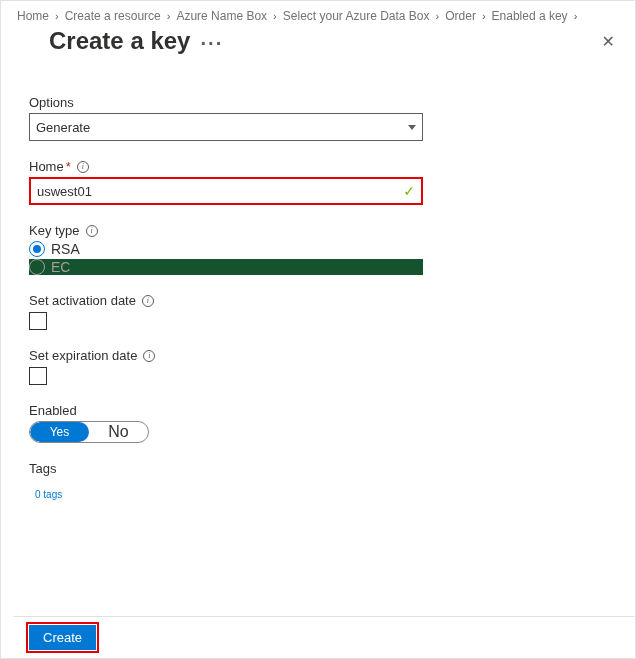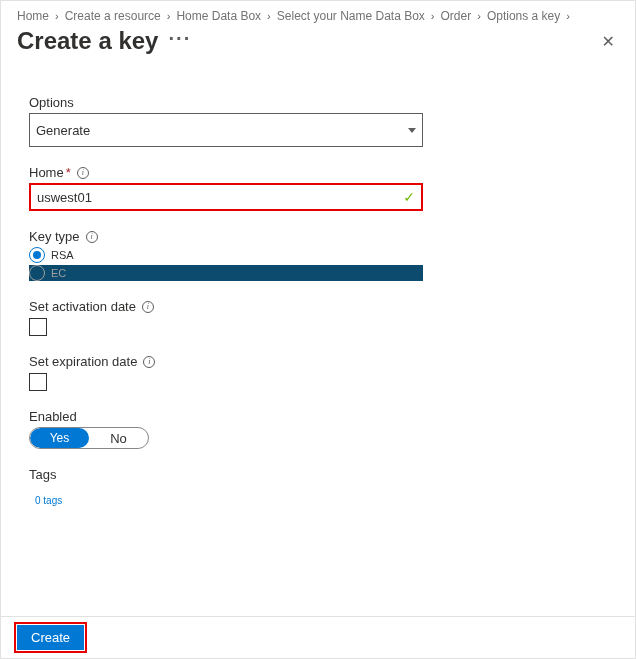--- a/index.html
+++ b/index.html
@@ -27,50 +27,51 @@
       display: flex;
       align-items: center;
       justify-content: space-between;
       padding: 2px 16px 10px 16px;
     }
     .title {
       font-size: 24px;
       font-weight: 600;
       color: #323130;
       display: flex;
-      align-items: flex-start;
+      align-items: flex-end;
+      margin-left: 32px;
     }
     .title-more { margin-left: 10px; color: #605e5c; font-size: 20px; letter-spacing: 1px; cursor: pointer; }
     .close-btn { cursor: pointer; color: #605e5c; font-size: 16px; padding: 4px; }
     .form { padding: 30px 28px 0 28px; width: 450px; }
     .field { margin-bottom: 18px; }
     .label-row { display: flex; align-items: center; margin-bottom: 3px; font-size: 13px; color: #323130; }
     .req { color: #a4262c; margin-left: 2px; }
     .info-icon {
       display: inline-flex; align-items: center; justify-content: center;
       width: 12px; height: 12px; border: 1px solid #605e5c; border-radius: 50%;
       font-size: 8px; color: #605e5c; margin-left: 6px; font-style: italic;
       font-family: Georgia, serif;
     }
     .select-box {
-      width: 100%; height: 34px;
+      width: 100%; height: 28px;
       border: 1px solid #605e5c;
       display: flex; align-items: center; justify-content: space-between;
       padding: 12px 6px; cursor: pointer; font-size: 13px;
     }
     .select-caret { border-left: 4px solid transparent; border-right: 4px solid transparent; border-top: 5px solid #605e5c; }
     .name-box {
       width: 100%; height: 28px;
       border: 2px solid #e60000;
       display: flex; align-items: center; justify-content: space-between;
       padding: 0 6px; font-size: 13px;
     }
     .check-mark { color: #6bb700; font-size: 14px; }
-    .radio-row { display: flex; align-items: center; margin-bottom: 2px; font-size: 11px; color: #323130; }
-    .radio-row.disabled { color: #a19f9d; background: #0c4a6e; }
+    .radio-row { display: flex; align-items: center; margin-bottom: 2px; font-size: 14px; color: #323130; }
+    .radio-row.disabled { color: #a19f9d; background: #14532d; }
     .radio-o {
       width: 16px; height: 16px; border: 1px solid #323130; border-radius: 50%;
       margin-right: 6px; display: inline-flex; align-items: center; justify-content: center;
       cursor: pointer;
     }
     .radio-o.checked { border-color: #0078d4; }
     .radio-o.checked::after { content: ""; width: 8px; height: 8px; background: #0078d4; border-radius: 50%; }
     .radio-o.disabled { border-color: #a19f9d; cursor: default; }
     .checkbox-o {
       width: 18px; height: 18px; border: 1px solid #323130; cursor: pointer;
@@ -82,51 +83,51 @@
       cursor: pointer;
       text-align: right;
     }
     .toggle-yes {
       background: #0078d4; color: #fff; width: 60px; height: 100%;
       border-radius: 11px; display: flex; align-items: center; justify-content: center;
       font-size: 12px;
     }
     .toggle-no {
       width: 60px; height: 100%; display: flex; align-items: center; justify-content: center;
-      color: #323130; font-size: 13px;
+      color: #323130; font-size: 16px;
     }
     .tags-link { color: #0078d4; font-size: 10px; margin-top: 10px; margin-left: 6px; cursor: pointer; display: inline-block; }
     .footer {
       position: absolute;
-      bottom: 0; left: 0; right: 0;
+      bottom: 0; left: 12px; right: 0;
       border-top: 1px solid #e1e1e1;
       padding: 8px 16px;
       background: #fff;
     }
     .create-btn {
       background: #0078d4; color: #fff; border: none;
       padding: 5px 14px; font-size: 13px; cursor: pointer;
       outline: 2px solid #e60000; outline-offset: 1px;
     }
   </style>
 </head>
 <body>
 
 <div class="breadcrumb">
   <a>Home</a>
   <span class="chev">›</span>
   <a>Create a resource</a>
   <span class="chev">›</span>
-  <a>Home Data Box</a>
-  <span class="chev">›</span>
-  <a>Select your Name Data Box</a>
+  <a>Azure Name Box</a>
+  <span class="chev">›</span>
+  <a>Select your Azure Data Box</a>
   <span class="chev">›</span>
   <a>Order</a>
   <span class="chev">›</span>
-  <a>Options a key</a>
+  <a>Enabled a key</a>
   <span class="chev">›</span>
 </div>
 
 <div class="title-row">
   <div class="title">
     <span>Create a key</span>
     <span class="title-more">···</span>
   </div>
   <div class="close-btn">✕</div>
 </div>

